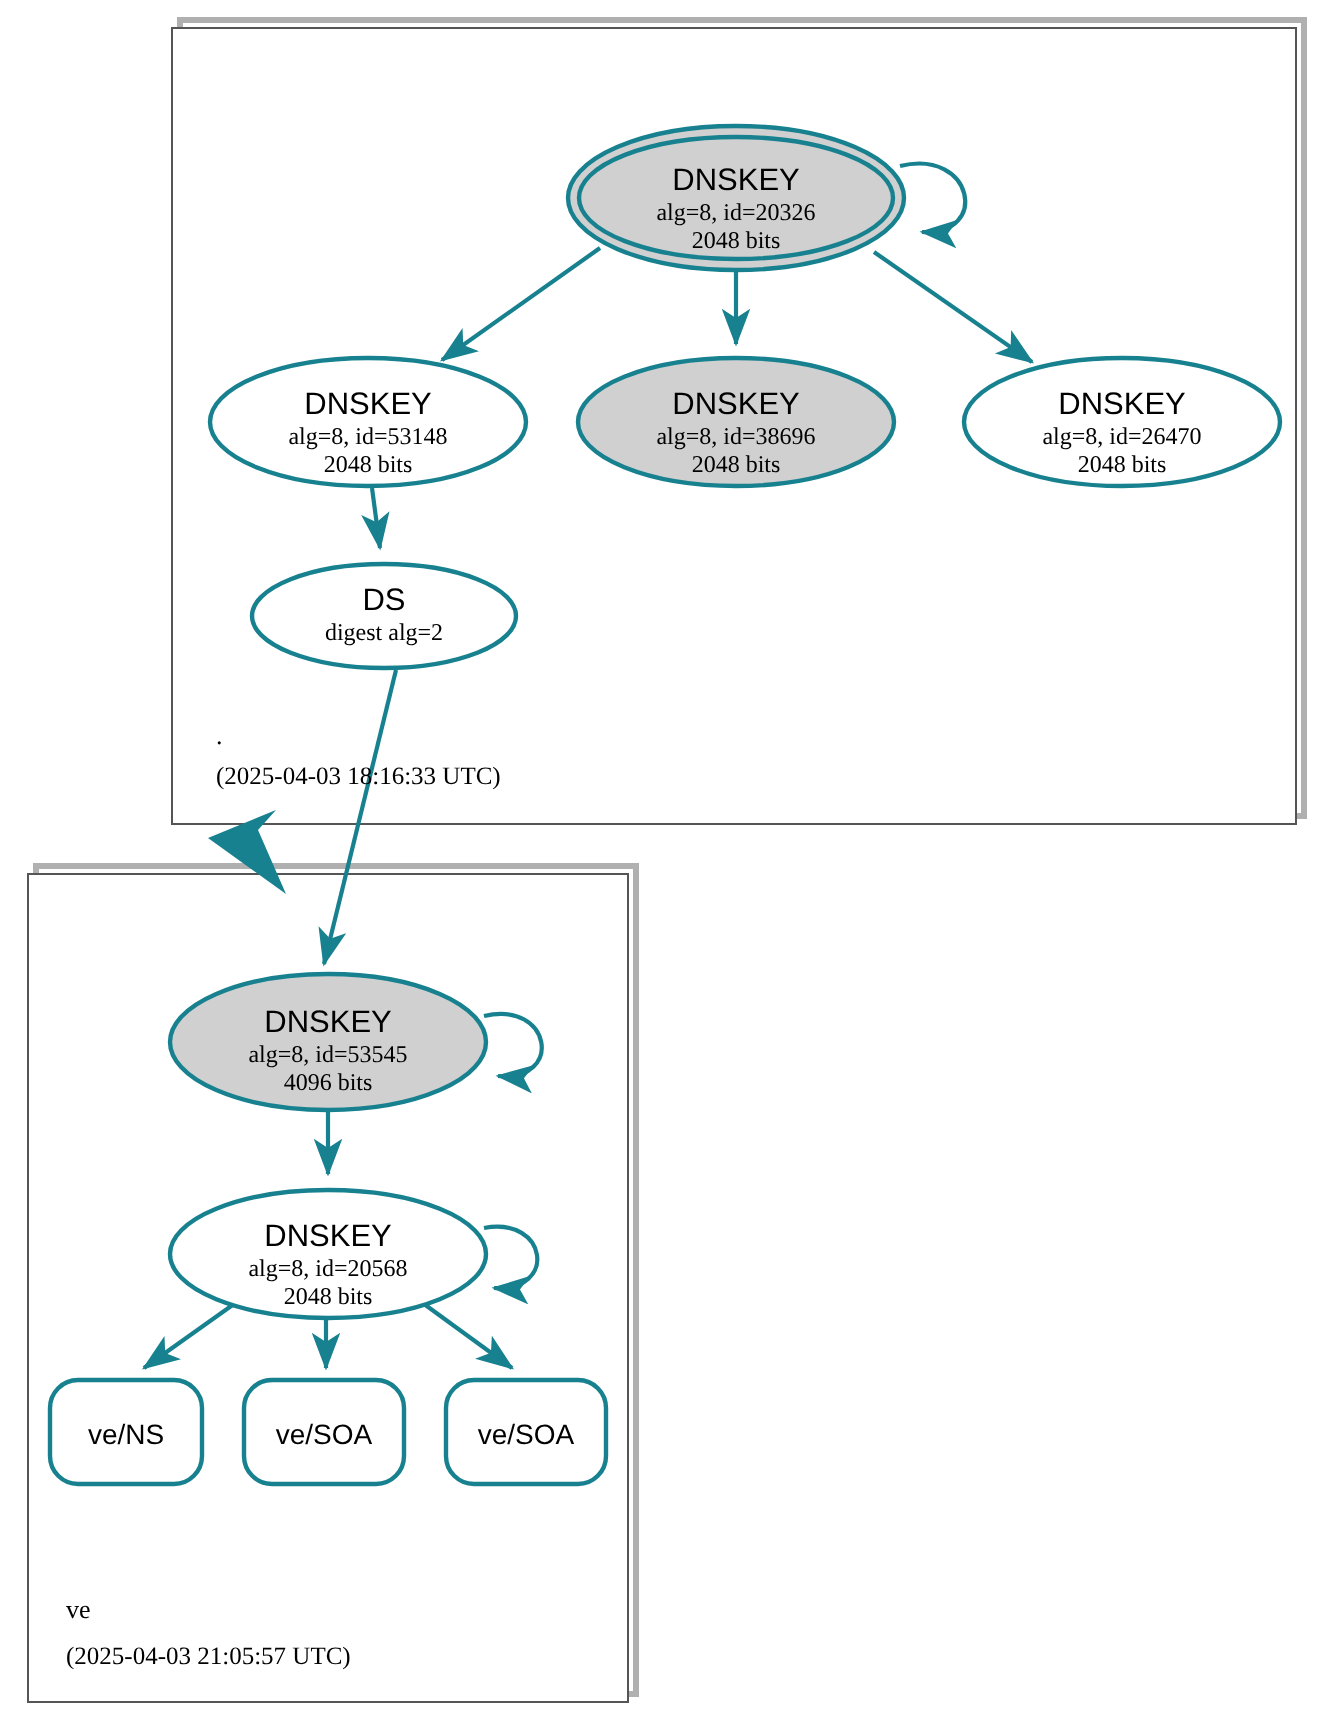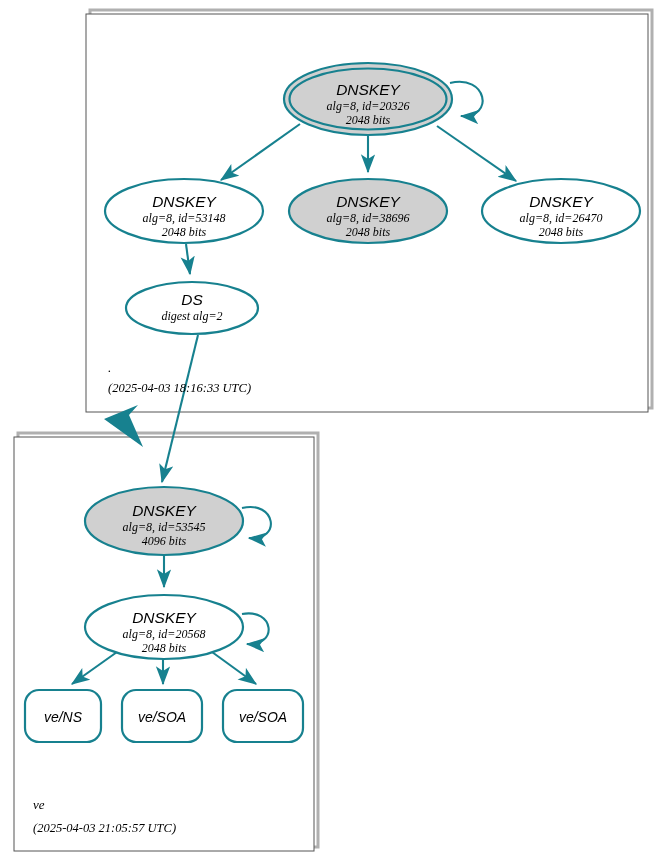--- a/index.html
+++ b/index.html
@@ -1,18 +1,18 @@
 <!DOCTYPE html>
 <html><head>
 <meta charset="utf-8">
 <style>
   html,body{margin:0;padding:0;background:#ffffff;}
   body{width:664px;height:865px;position:relative;overflow:hidden;
        font-family:"Liberation Serif",serif;}
-  #stage{position:absolute;left:0;top:0;width:664px;height:808px;font-style:italic;}
+  #stage{position:absolute;left:0;top:0;width:664px;height:808px;}
   svg.layer{position:absolute;left:0;top:0;width:664px;height:865px;overflow:visible;}
   .nodetext{font-family:"Liberation Sans",sans-serif;fill:#000000;text-anchor:middle;}
   .t-title{font-size:15.5px;}
   .t-sub{font-family:"Liberation Serif",serif;font-size:12px;}
   .rrtext{font-family:"Liberation Sans",sans-serif;font-size:14px;fill:#000;text-anchor:middle;}
   .zonelabel{font-family:"Liberation Serif",serif;font-size:13px;fill:#000;}
   .zonetime{font-family:"Liberation Serif",serif;font-size:12.5px;fill:#000;}
 </style>
 </head>
 <body>

